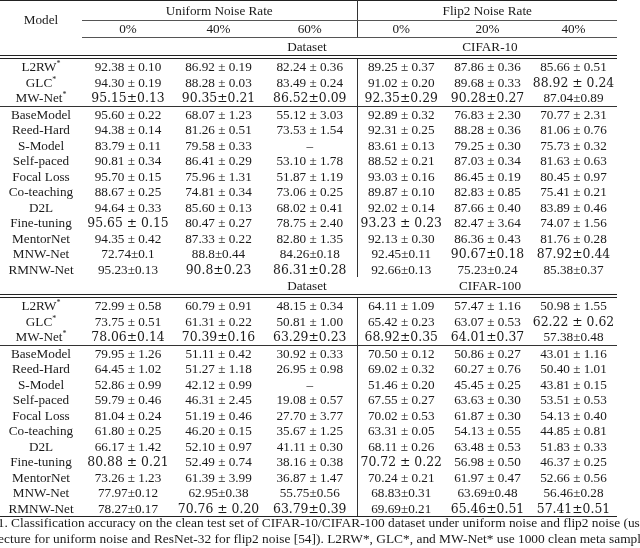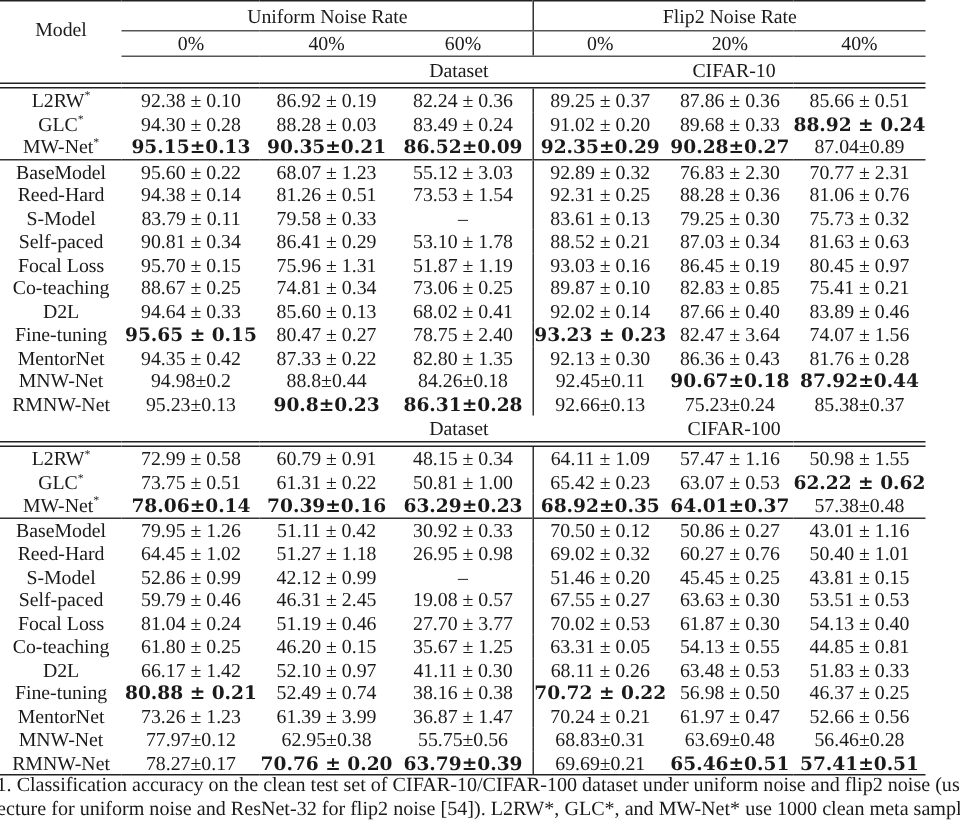--- a/index.html
+++ b/index.html
@@ -23,21 +23,21 @@
   .top-rule { border-top: 1.6px solid #222; }
   .vsep { border-left: 1.2px solid #333; }
   .hdr-group td { height: 19px; padding-top: 2px; }
   .hdr-cols td { height: 16px; }
   .rule-under { border-bottom: 1.2px solid #555; }
   .dataset-row td { height: 17px; }
   .double-rule td { border-top: 4px double #222; }
   .mid-rule td { border-top: 1.6px solid #333; }
   .bottom-rule td { border-bottom: 1.6px solid #222; }
   tr.data td { height: 15.3px; }
-  .bold { font-weight: bold; font-family: "DejaVu Serif", serif; font-size: 12.4px; text-align: right; }
+  .bold { font-weight: normal; font-family: "DejaVu Serif", serif; font-size: 12.4px; text-align: right; }
   .label-right { text-align: right; padding-right: 6px !important; }
   .label-left { text-align: left; padding-left: 6px !important; }
   .caption {
     position: absolute; left: -22px; top: 515px; width: 700px;
     font-size: 13.4px; line-height: 16px; white-space: nowrap;
   }
   sup { font-size: 8px; vertical-align: 5px; line-height: 0; }
 </style>
 </head>
 <body>
@@ -77,21 +77,21 @@
         <td><span>L2RW</span><sup>*</sup></td>
         <td><span>92.38 ± 0.10</span></td>
         <td><span>86.92 ± 0.19</span></td>
         <td><span>82.24 ± 0.36</span></td>
         <td class="vsep"><span>89.25 ± 0.37</span></td>
         <td><span>87.86 ± 0.36</span></td>
         <td><span>85.66 ± 0.51</span></td>
       </tr>
       <tr class="data ">
         <td><span>GLC</span><sup>*</sup></td>
-        <td><span>94.30 ± 0.28</span></td>
+        <td><span>94.30 ± 0.19</span></td>
         <td><span>88.28 ± 0.03</span></td>
         <td><span>83.49 ± 0.24</span></td>
         <td class="vsep"><span>91.02 ± 0.20</span></td>
         <td><span>89.68 ± 0.33</span></td>
         <td><span class="bold">88.92 ± 0.24</span></td>
       </tr>
       <tr class="data ">
         <td><span>MW-Net</span><sup>*</sup></td>
         <td><span class="bold">95.15±0.13</span></td>
         <td><span class="bold">90.35±0.21</span></td>
@@ -176,21 +176,21 @@
         <td><span>MentorNet</span></td>
         <td><span>94.35 ± 0.42</span></td>
         <td><span>87.33 ± 0.22</span></td>
         <td><span>82.80 ± 1.35</span></td>
         <td class="vsep"><span>92.13 ± 0.30</span></td>
         <td><span>86.36 ± 0.43</span></td>
         <td><span>81.76 ± 0.28</span></td>
       </tr>
       <tr class="data ">
         <td><span>MNW-Net</span></td>
-        <td><span>94.98±0.2</span></td>
+        <td><span>72.74±0.1</span></td>
         <td><span>88.8±0.44</span></td>
         <td><span>84.26±0.18</span></td>
         <td class="vsep"><span>92.45±0.11</span></td>
         <td><span class="bold">90.67±0.18</span></td>
         <td><span class="bold">87.92±0.44</span></td>
       </tr>
       <tr class="data ">
         <td><span>RMNW-Net</span></td>
         <td><span>95.23±0.13</span></td>
         <td><span class="bold">90.8±0.23</span></td>

